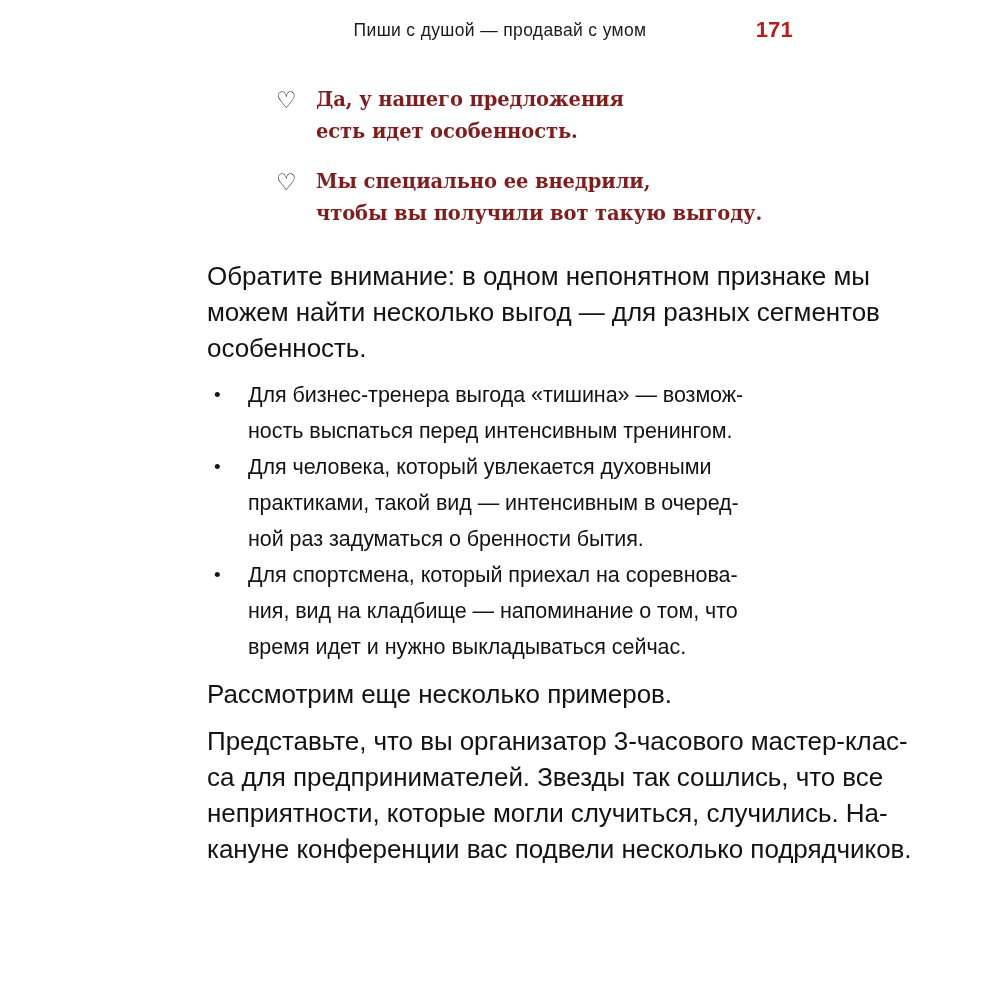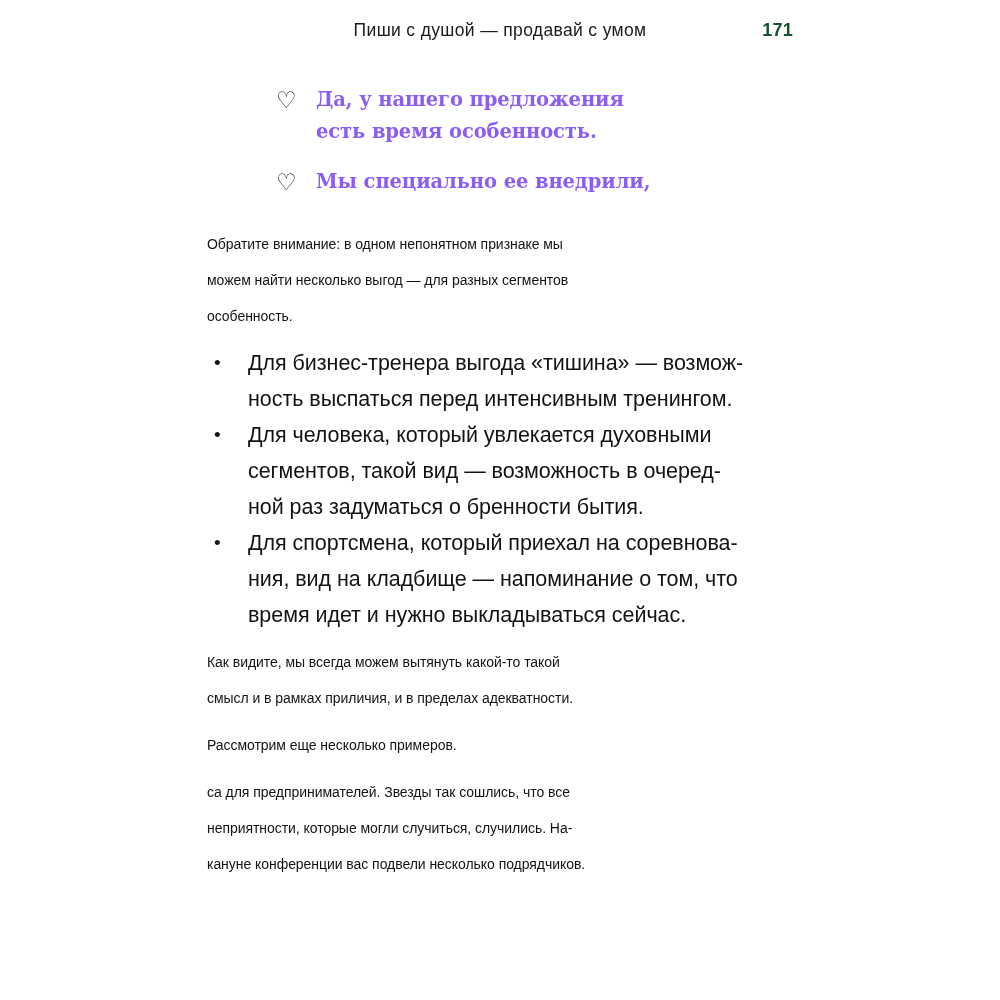--- a/index.html
+++ b/index.html
@@ -43,24 +43,24 @@
     font-weight: 400;
     letter-spacing: 0.35px;
     color: #1b1b1b;
     line-height: 24px;
   }
   .running-head-folio {
     position: absolute;
     right: 207px;
     top: -4px;
     font-family: "Liberation Sans", sans-serif;
-    font-size: 18px;
+    font-size: 22px;
     font-weight: 700;
     letter-spacing: 0.2px;
-    color: #14532d;
+    color: #b91c1c;
     line-height: 32px;
   }
 
   
   .column {
     position: absolute;
     left: 207px;
     top: 84px;
     width: 587px;
   }
@@ -89,32 +89,32 @@
     line-height: 32px;
     color: #1e1e1e;
     user-select: none;
   }
   .quote-text {
     flex: 1 1 auto;
     font-family: "DejaVu Serif", "Liberation Serif", serif;
     font-size: 19.5px;
     font-weight: 700;
     line-height: 32px;
-    color: #8b5cf6;
+    color: #7f1d1d;
     letter-spacing: -0.1px;
   }
   .quote-text .qline {
     display: block;
     white-space: nowrap;
   }
 
   
   .para {
     font-family: "Liberation Sans", sans-serif;
-    font-size: 14px;
+    font-size: 26px;
     font-weight: 400;
     line-height: 36px;
     color: #131313;
     margin: 0 12px 11px 0;
     letter-spacing: -0.05px;
   }
   .para .line {
     display: block;
     white-space: nowrap;
   }
@@ -159,67 +159,65 @@
     <div class="running-head-folio">171</div>
   </header>
 
   <main class="column">
 
     <ul class="quote-block">
       <li class="quote-item">
         <span class="heart-icon">♡</span>
         <span class="quote-text">
           <span class="qline">Да, у нашего предложения</span>
-          <span class="qline">есть время особенность.</span>
+          <span class="qline">есть идет особенность.</span>
         </span>
       </li>
       <li class="quote-item">
         <span class="heart-icon">♡</span>
         <span class="quote-text">
           <span class="qline">Мы специально ее внедрили,</span>
+          <span class="qline">чтобы вы получили вот такую выгоду.</span>
         </span>
       </li>
     </ul>
 
     <p class="para">
       <span class="line">Обратите внимание: в одном непонятном признаке мы</span>
       <span class="line">можем найти несколько выгод — для разных сегментов</span>
       <span class="line">особенность.</span>
     </p>
 
 
     <ul class="bullet-list">
       <li class="bullet-item">
         <span class="marker">•</span>
         <span class="line">Для бизнес-тренера выгода «тишина» — возмож-</span>
         <span class="line">ность выспаться перед интенсивным тренингом.</span>
       </li>
       <li class="bullet-item">
         <span class="marker">•</span>
         <span class="line">Для человека, который увлекается духовными</span>
-        <span class="line">сегментов, такой вид — возможность в очеред-</span>
+        <span class="line">практиками, такой вид — интенсивным в очеред-</span>
         <span class="line">ной раз задуматься о бренности бытия.</span>
       </li>
       <li class="bullet-item">
         <span class="marker">•</span>
         <span class="line">Для спортсмена, который приехал на соревнова-</span>
         <span class="line">ния, вид на кладбище — напоминание о том, что</span>
         <span class="line">время идет и нужно выкладываться сейчас.</span>
       </li>
     </ul>
 
-    <p class="para">
-      <span class="line">Как видите, мы всегда можем вытянуть какой-то такой</span>
-      <span class="line">смысл и в рамках приличия, и в пределах адекватности.</span>
-    </p>
 
     <p class="para">
       <span class="line">Рассмотрим еще несколько примеров.</span>
     </p>
 
     <p class="para">
+      <span class="line">Представьте, что вы организатор 3-часового мастер-клас-</span>
       <span class="line">са для предпринимателей. Звезды так сошлись, что все</span>
       <span class="line">неприятности, которые могли случиться, случились. На-</span>
       <span class="line">кануне конференции вас подвели несколько подрядчиков.</span>
     </p>
 
   </main>
 </div>
 
 </body></html>

